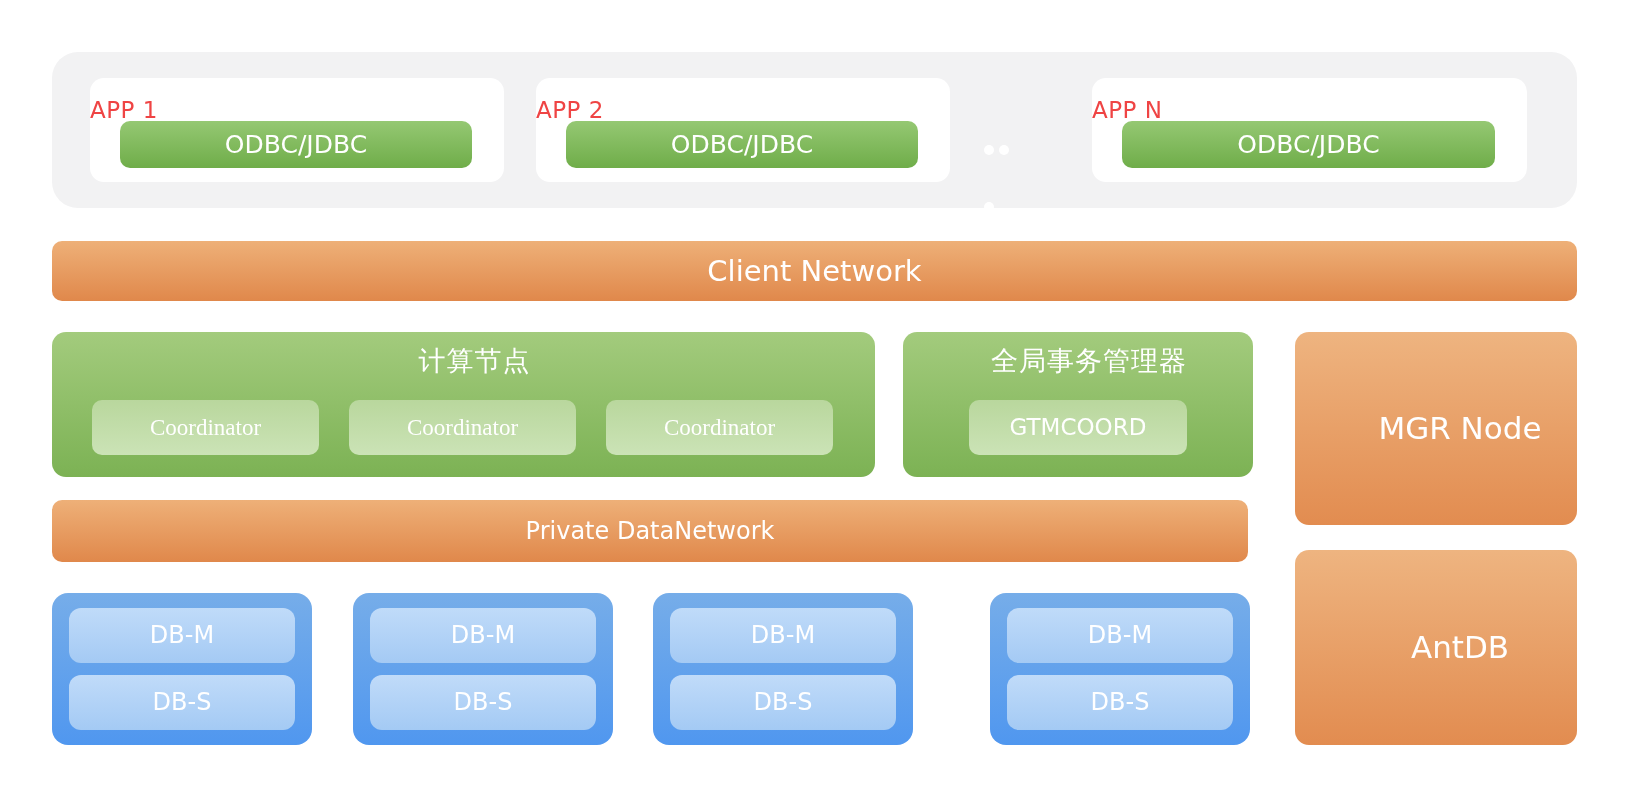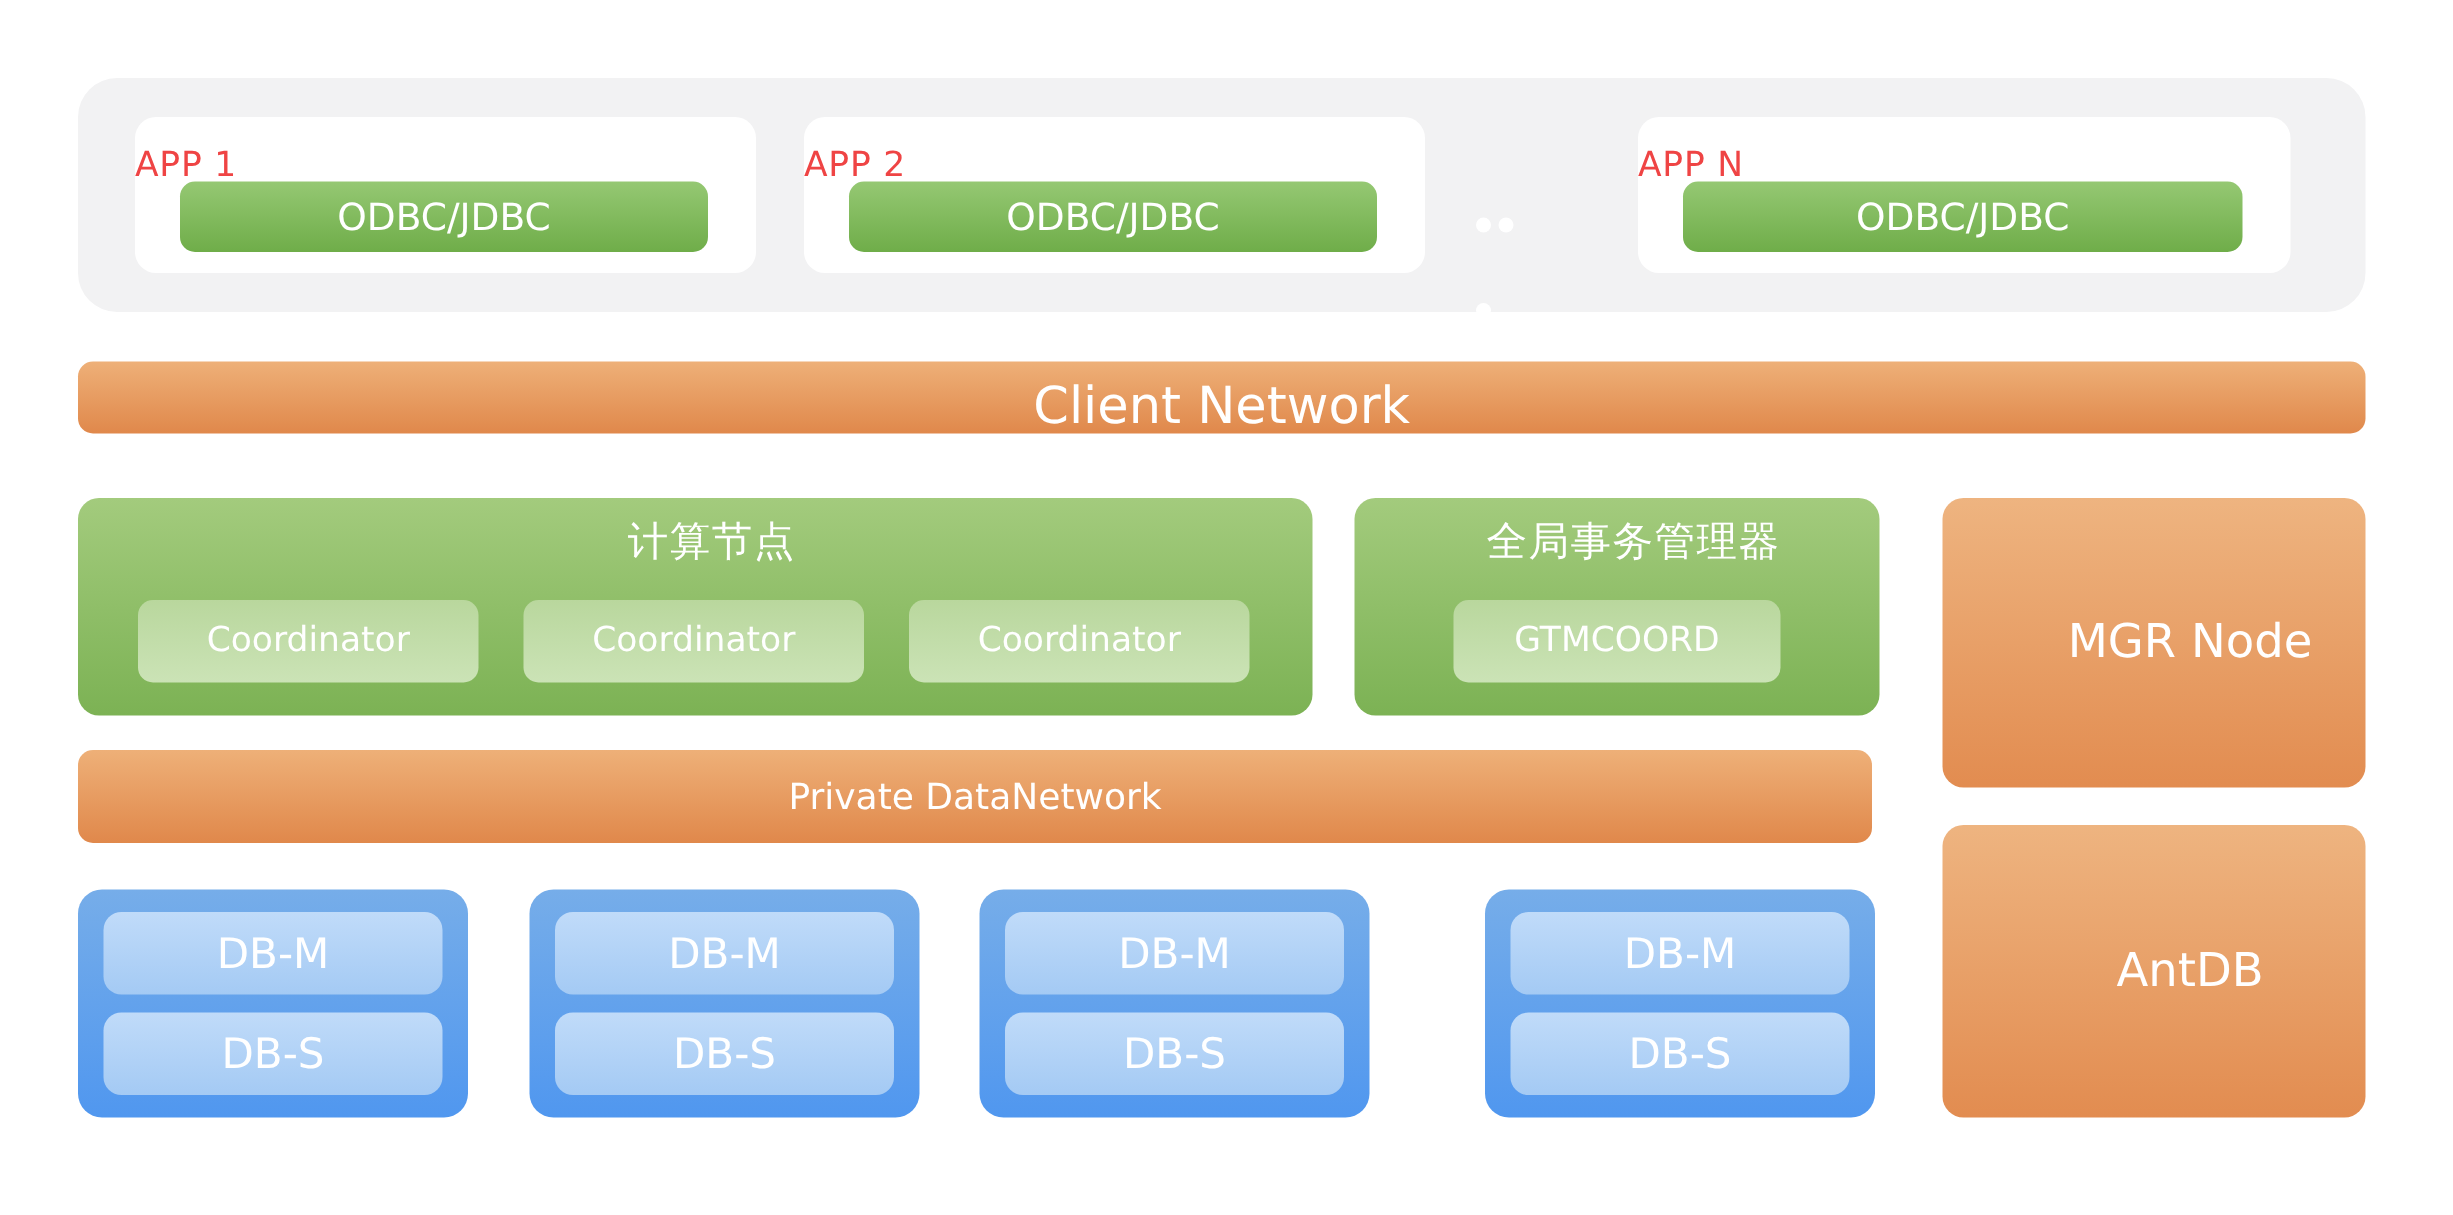--- a/index.html
+++ b/index.html
@@ -37,21 +37,21 @@
     position: absolute; width: 10px; height: 10px;
     border-radius: 50%; background: #ffffff;
   }
 
   
   .net-bar {
     border-radius: 10px;
     background: linear-gradient(180deg, #eeb078 0%, #e0884b 100%);
     color: #ffffff; text-align: center;
   }
-  .client-net { left: 52px; top: 241px; width: 1525px; height: 48px; font-size: 34px; line-height: 60px; }
+  .client-net { left: 52px; top: 241px; width: 1525px; height: 60px; font-size: 29px; line-height: 60px; }
   .private-net { left: 52px; top: 500px; width: 1196px; height: 62px; font-size: 24px; line-height: 62px; }
 
   
   .green-box {
     border-radius: 14px; top: 332px; height: 145px;
     background: linear-gradient(180deg, #a3cb7d 0%, #7cb254 100%);
   }
   .compute-box { left: 52px; width: 823px; }
   .gtm-box { left: 903px; width: 350px; }
   .green-title {
@@ -59,21 +59,21 @@
     color: #ffffff; font-size: 27px; letter-spacing: 1px; padding-left: 22px;
   }
   .chip {
     position: absolute; top: 68px; height: 55px;
     border-radius: 10px;
     background: linear-gradient(180deg, #b9d79d 0%, #cbe3b6 100%);
     color: #ffffff; font-size: 23px; text-align: center; line-height: 55px;
   }
   .coord-row {
     position: absolute; left: 40px; right: 42px; top: 68px; height: 55px;
-    display: flex; justify-content: space-between;
+    display: flex; justify-content: space-between; font-family: Liberation Serif, serif;
   }
   .coord-row .chip { position: static; width: 227px; }
   .gtm-chip { left: 66px; width: 218px; }
 
   
   .orange-box {
     left: 1295px; width: 282px; border-radius: 14px;
     background: linear-gradient(180deg, #eeb480 0%, #e28c50 100%);
     color: #ffffff; display: flex; align-items: center; justify-content: center;
     text-align: center; font-size: 31px; line-height: 1.32; padding-left: 48px;
@@ -88,21 +88,21 @@
     background: linear-gradient(180deg, #76ade9 0%, #5097ef 100%);
   }
   .db-box.b1 { left: 52px; }
   .db-box.b2 { left: 353px; }
   .db-box.b3 { left: 653px; }
   .db-box.b4 { left: 990px; }
   .db-chip {
     position: absolute; left: 17px; right: 17px; height: 55px;
     border-radius: 12px;
     background: linear-gradient(180deg, #c0dbf9 0%, #a4caf4 100%);
-    color: #ffffff; font-size: 28px; text-align: center; line-height: 55px;
+    color: #ffffff; font-size: 24px; text-align: center; line-height: 55px;
   }
   .db-chip.m { top: 15px; }
   .db-chip.s { top: 82px; }
 </style>
 </head>
 <body>
 
 <div class="abs app-layer">
   <div class="app-card c1">
     <div class="app-title">APP 1</div>

